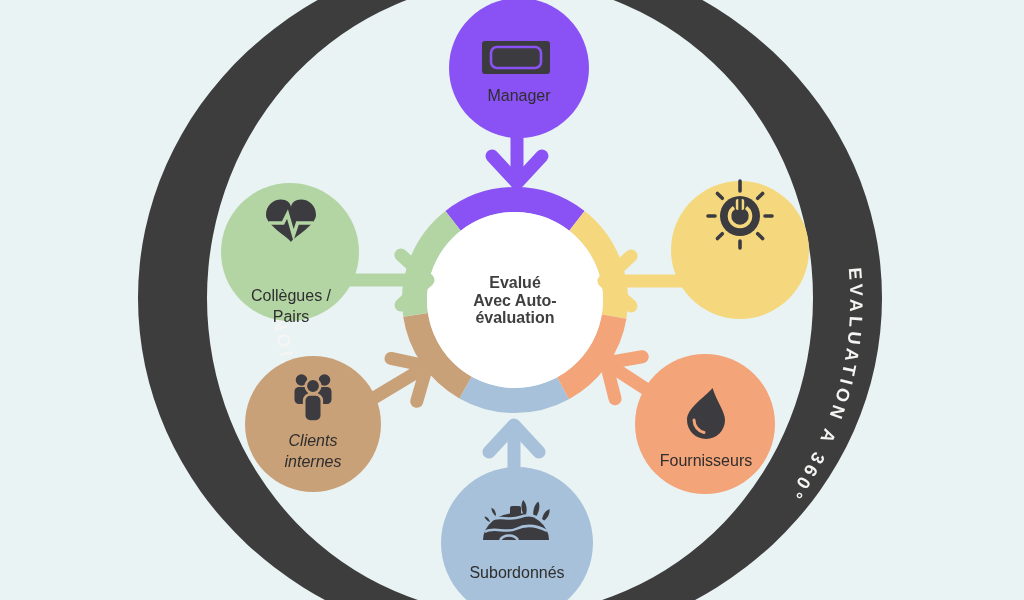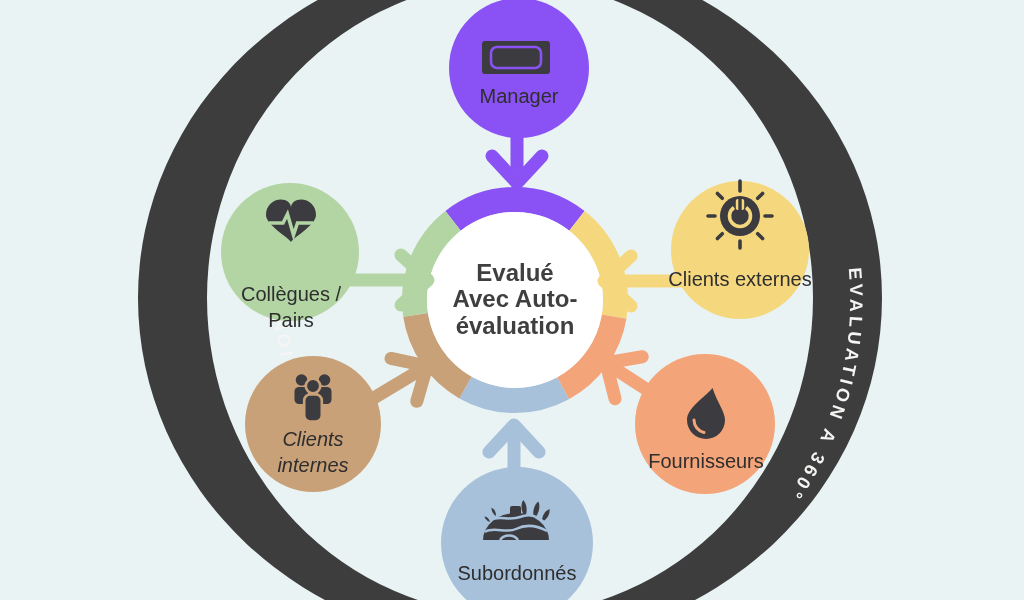--- a/index.html
+++ b/index.html
@@ -10,32 +10,32 @@
     height: 600px;
     background: #e9f3f4;
     overflow: hidden;
   }
   #stage svg { position: absolute; left: 0; top: 0; }
   .label {
     position: absolute;
     transform: translate(-50%, -50%);
     text-align: center;
     color: #2e2e2e;
-    font-size: 20px;
+    font-size: 16px;
     line-height: 1.3;
     white-space: pre-line;
     width: 180px;
     pointer-events: none;
   }
   .center-label {
     position: absolute;
     transform: translate(-50%, -50%);
     text-align: center;
     color: #3f3f3f;
-    font-size: 24px;
+    font-size: 16px;
     font-weight: 700;
     line-height: 1.1;
     white-space: pre-line;
     width: 200px;
     pointer-events: none;
   }
   .ringtext {
     font-size: 18px;
     font-weight: 700;
     letter-spacing: 4px;
@@ -149,19 +149,18 @@
     </g>
   </svg>
 
   <div class="center-label" style="left:515px; top:300px;">Evalué
 Avec Auto-
 évaluation</div>
 
   <div class="label" style="left:519px; top:96px;">Manager</div>
   <div class="label" style="left:291px; top:279px;margin-top:28px;">Collègues /
 Pairs</div>
-  <div class="label" style="left:740px; top:279px;">Clients externes</div>
   <div class="label" style="left:313px; top:452px;font-style:italic;">Clients
 internes</div>
   <div class="label" style="left:706px; top:461px;">Fournisseurs</div>
   <div class="label" style="left:517px; top:573px;">Subordonnés</div>
 
 </div>
 
 </body></html>

